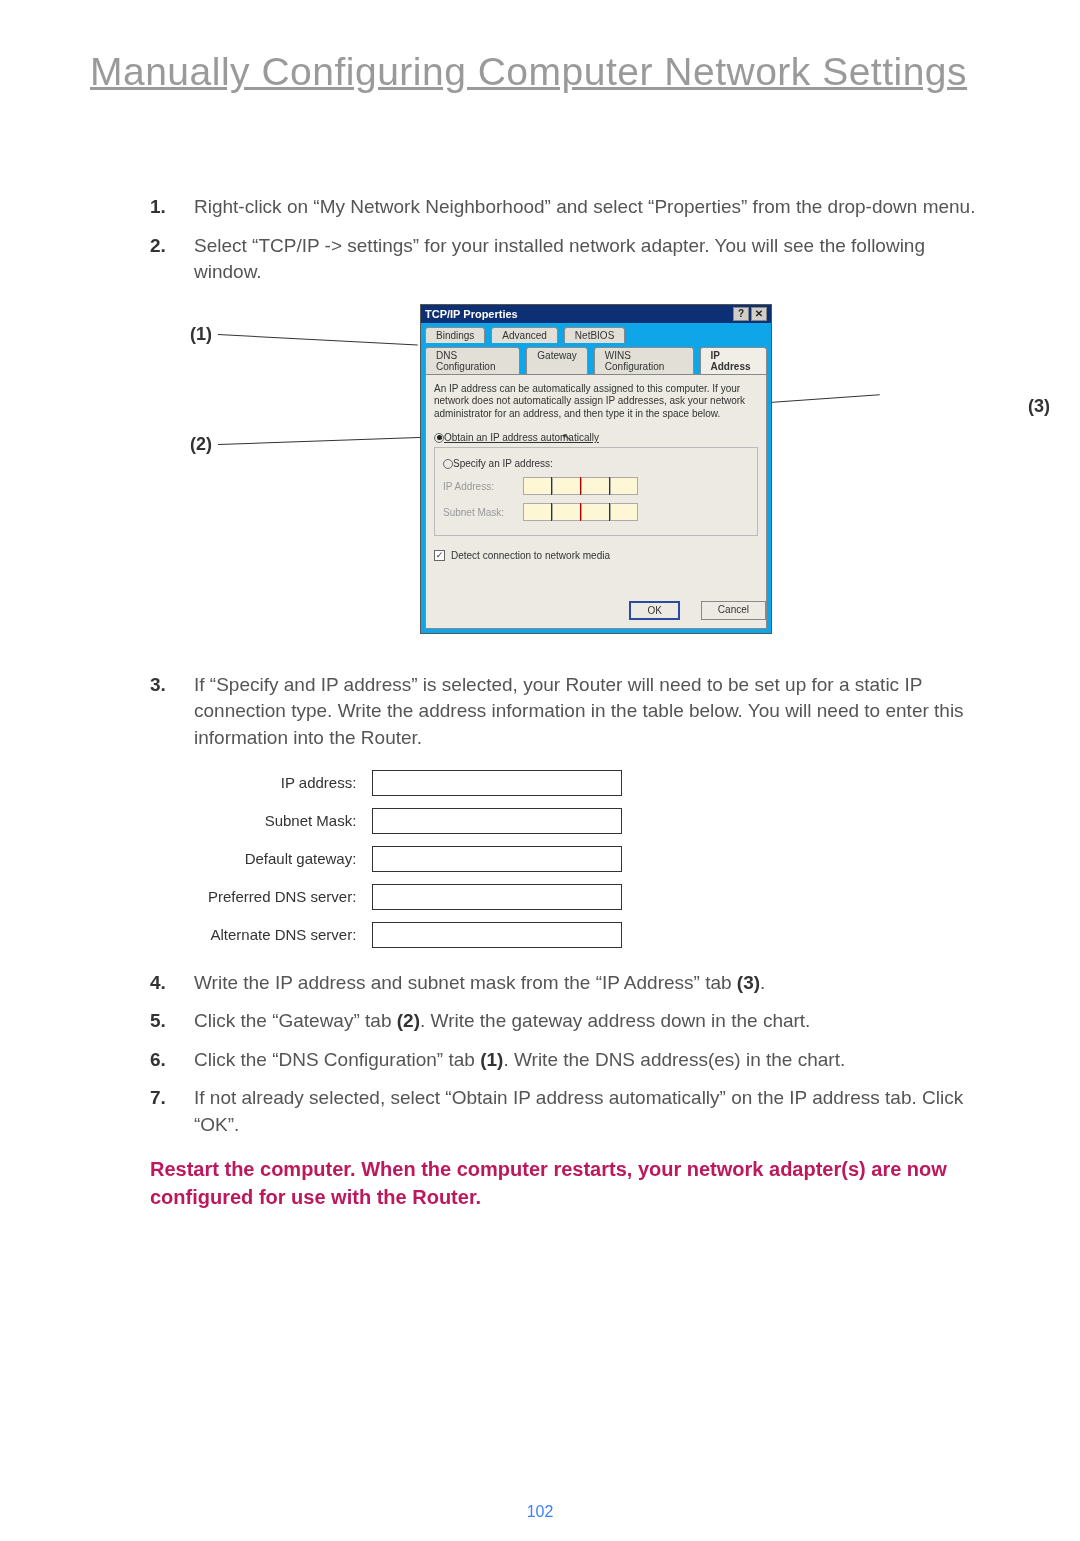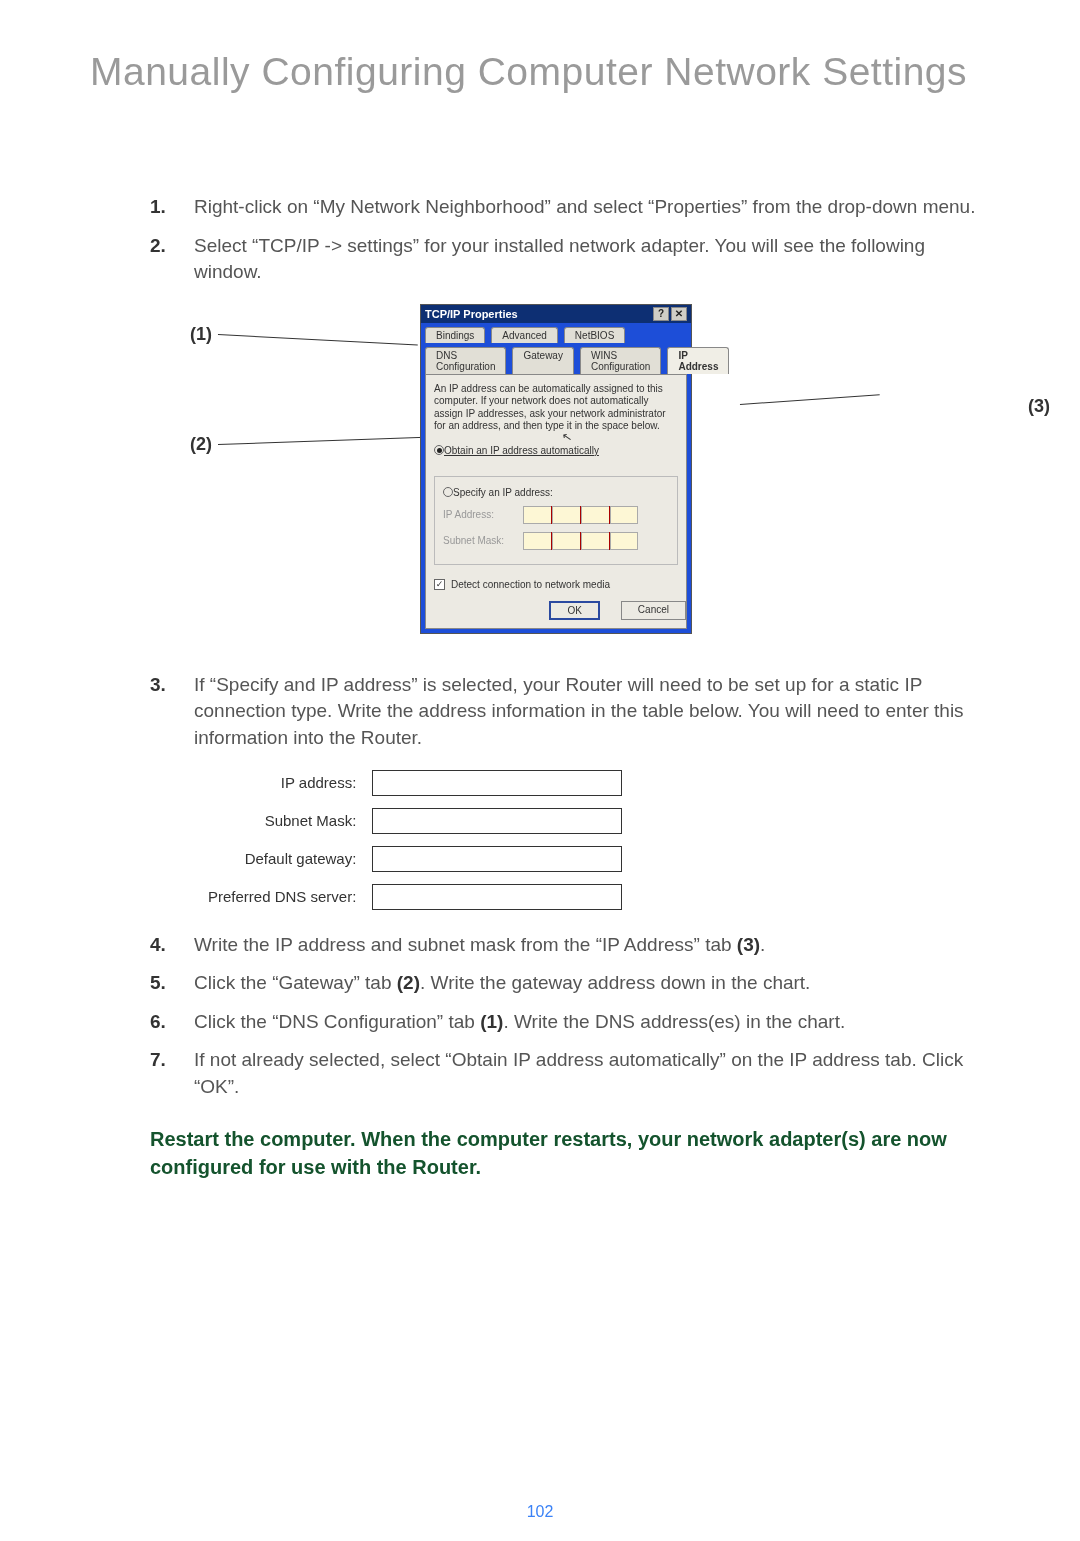--- a/index.html
+++ b/index.html
@@ -14,20 +14,21 @@
   .page {
     padding: 50px 90px 40px 90px;
   }
   h1.page-title {
     font-size: 39px;
     font-weight: 400;
     color: #9a9a9a;
     letter-spacing: 0.5px;
     margin-bottom: 100px;
     font-family: "Lucida Sans", Arial, sans-serif;
+    text-decoration: underline;
   }
   h2.section-title {
     font-size: 22px;
     font-weight: 700;
     color: #444;
     margin-bottom: 14px;
     letter-spacing: 0.3px;
   }
   ol.steps {
     list-style: none;
@@ -65,22 +66,22 @@
   }
   .callout-line {
     position: absolute;
     border-top: 1px solid #333;
   }
   
   .dialog {
     position: absolute;
     left: 230px;
     top: 0;
-    width: 272px;
-    background: #1d4ed8;
+    width: 352px;
+    background: #0ea5e9;
     border: 1px solid #555;
     font-family: Tahoma, Arial, sans-serif;
     font-size: 10px;
   }
   .titlebar {
     background: #0d2f73;
     color: #fff;
     display: flex;
     align-items: center;
     justify-content: space-between;
@@ -124,21 +125,21 @@
     position: relative;
   }
   .info-text { font-size:10px; color:#333; line-height:1.25; }
   .radio-row { margin-top:12px; font-size:10px; display:flex; align-items:center; gap:0;}
   .radio {
     width:10px;height:10px;border:1px solid #666;border-radius:50%;
     display:inline-flex;align-items:center;justify-content:center;
   }
   .radio .dot {width:5px;height:5px;background:#222;border-radius:50%;}
   .ip-group {
-    margin-top:20px;
+    margin-top:4px;
     border:1px solid #bbb;
     padding:10px 8px 14px 8px;
   }
   .ip-line { display:flex; align-items:center; gap:10px; margin-top:8px; font-size:10px; color:#999;}
   .ip-boxes { display:flex; gap:0;}
   .ip-box {
     width:28px;height:18px;background:#fdf7d5;border:1px solid #aaa;border-right:none;
   }
   .ip-box:last-child { border-right:1px solid #aaa;}
   .ip-sep { width:1px;background:#a00;height:18px;}
@@ -160,22 +161,22 @@
     color:#333;
   }
   .form-table td.label { text-align: right; white-space:nowrap; }
   .form-table td.field > .box {
     width: 250px; height: 26px; border:1px solid #333; background:#fff; display:block;
   }
   .restart {
     font-weight:700;
     font-size:20px;
     line-height:1.4;
-    margin-top:24px;
-    color:#14532d;
+    margin-top:16px;
+    color:#be185d;
     padding-left: 0;
   }
   .page-num {
     position:absolute;
     bottom:20px;
     width:100%;
     text-align:center;
     font-size:16px;
     color:#3b82f6;
     left:0;
@@ -316,20 +317,26 @@
         <td class="field">
               <span class="box"></span>
             </td>
       </tr>
       <tr>
         <td class="label">Preferred DNS server:</td>
         <td class="field">
               <span class="box"></span>
             </td>
       </tr>
+      <tr>
+        <td class="label">Alternate DNS server:</td>
+        <td class="field">
+              <span class="box"></span>
+            </td>
+      </tr>
     </tbody>
       </table>
 
     <ol class="steps">
       <li>
         <span class="num">4.</span>
         <span class="body">
           <span class="inline-text">Write the IP address and subnet mask from the “IP Address” tab </span><span class="bold-inline inline-text">(3)</span><span class="inline-text">.</span>
         </span>
       </li>

